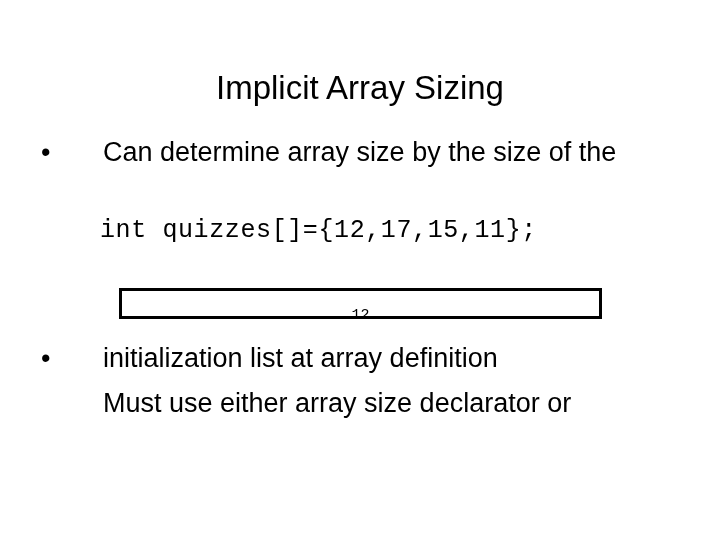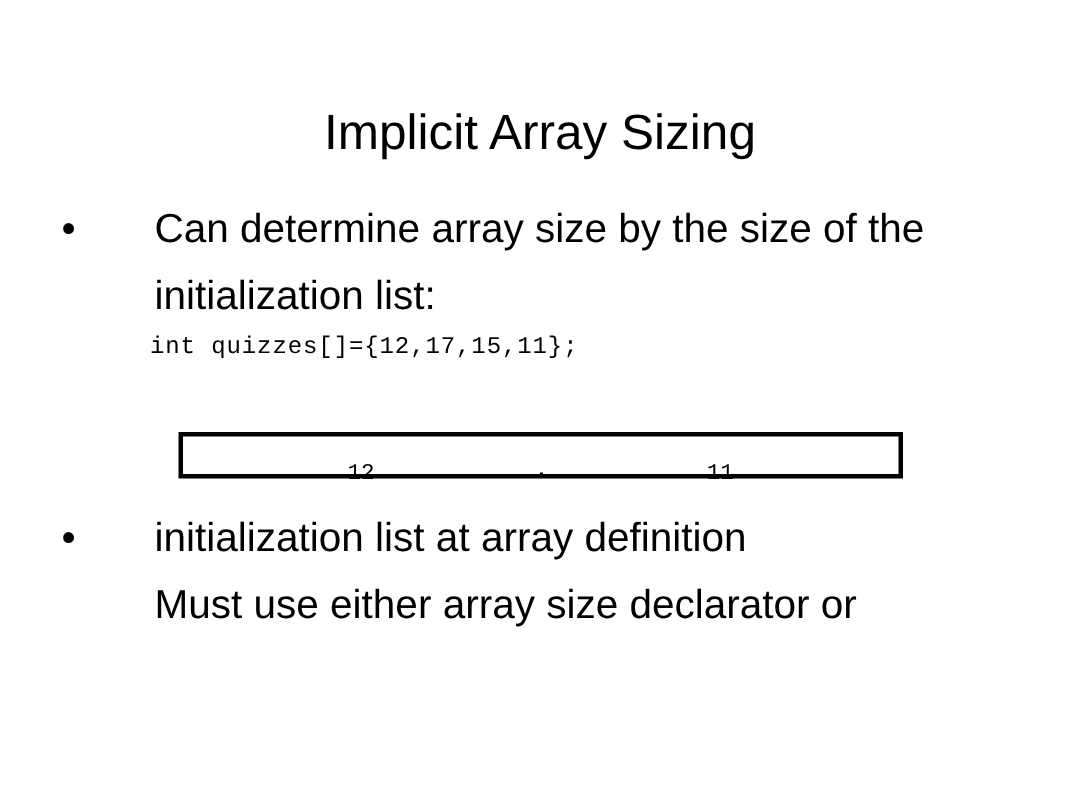--- a/index.html
+++ b/index.html
@@ -70,21 +70,21 @@
     display: block;
     white-space: nowrap;
   }
 
   
   .code-line {
     position: absolute;
     left: 100px;
     top: 216px;
     font-family: "Liberation Mono", "DejaVu Sans Mono", monospace;
-    font-size: 16px;
+    font-size: 25px;
     line-height: 30px;
     letter-spacing: 0.6px;
     color: #000000;
     white-space: pre;
   }
 
   
   .array-table {
     position: absolute;
     left: 119px;
@@ -118,30 +118,28 @@
 
 <div class="slide">
 
   <h1 class="slide-title">Implicit Array Sizing</h1>
 
   <div class="bullet-block first">
     <div class="bullet-row">
       <span class="bullet-marker">•</span>
       <span class="bullet-text">
         <span class="line">Can determine array size by the size of the</span>
-        <span class="line">initialization list:</span>
       </span>
     </div>
   </div>
 
   <div class="code-line">int quizzes[]={12,17,15,11};</div>
 
   <div class="array-table">
     <div class="array-cell">12</div>
-    <div class="array-cell">11</div>
   </div>
 
   <div class="bullet-block second">
     <div class="bullet-row">
       <span class="bullet-marker">•</span>
       <span class="bullet-text">
         <span class="line">initialization list at array definition</span>
         <span class="line">Must use either array size declarator or</span>
       </span>
     </div>

